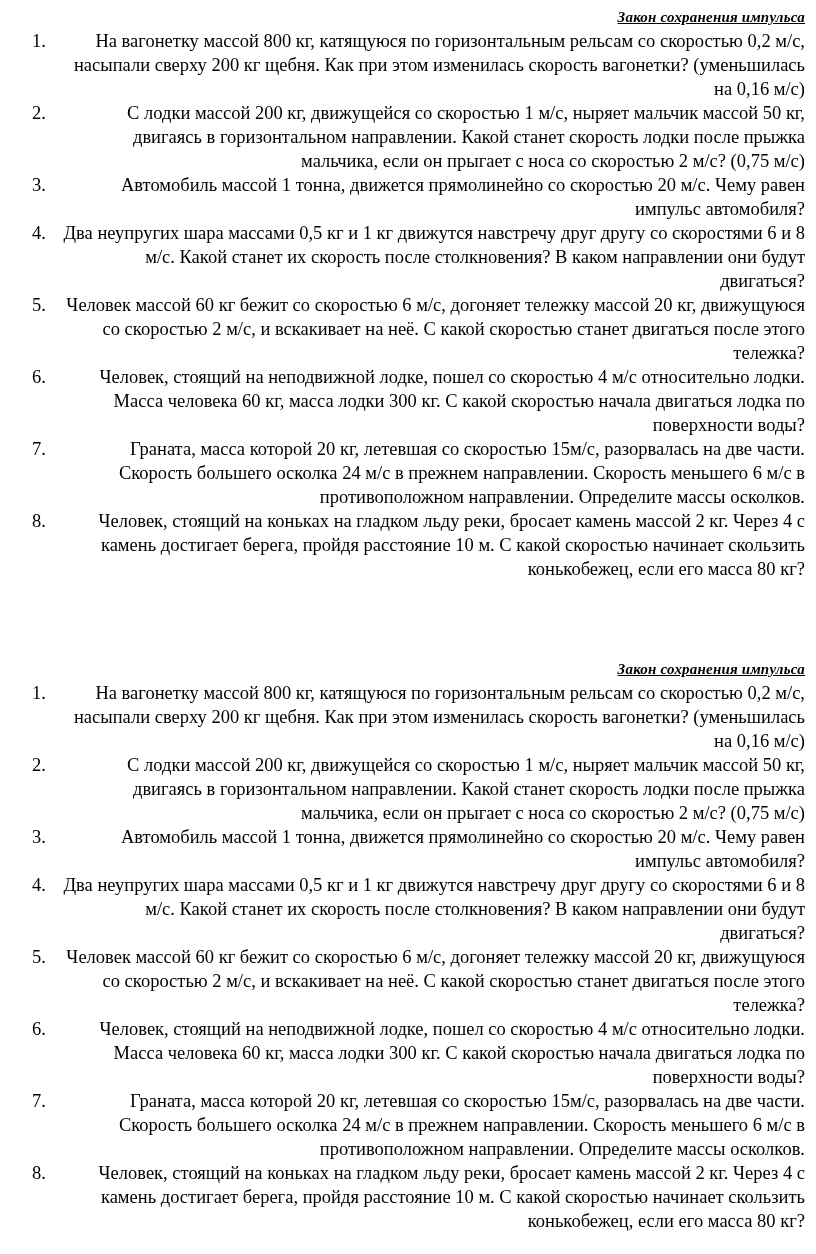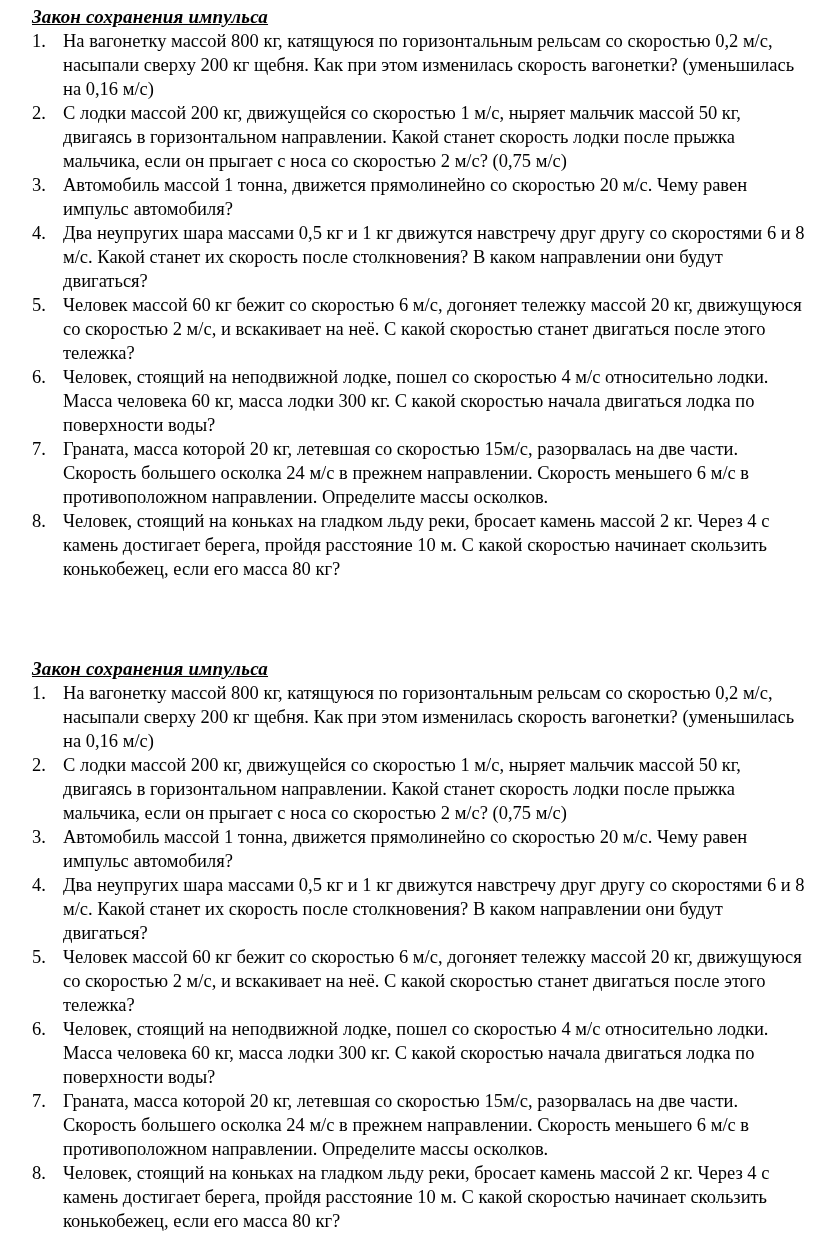--- a/index.html
+++ b/index.html
@@ -21,45 +21,45 @@
     overflow: hidden;
   }
   section.problem-set {
     margin: 0;
   }
   section.problem-set + section.problem-set {
     margin-top: 76px;
   }
   h1.set-title {
     margin: 0;
-    font-size: 19px;
+    font-size: 15px;
     font-weight: bold;
     font-style: italic;
     text-decoration: underline;
-    text-align: left;
+    text-align: right;
     line-height: 24px;
     letter-spacing: 0.2px;
   }
   ol.problem-list {
     list-style: none;
     margin: 0;
     padding: 0;
   }
   ol.problem-list li {
     display: grid;
     grid-template-columns: 31px 1fr;
     align-items: start;
   }
   .problem-number {
     display: block;
     text-align: left;
   }
   .problem-text {
     display: block;
-    text-align: left;
+    text-align: right;
   }
 </style>
 </head>
 <body>
 
 <div class="page">
 
   <section class="problem-set">
     <h1 class="set-title">Закон сохранения импульса</h1>
     <ol class="problem-list">

